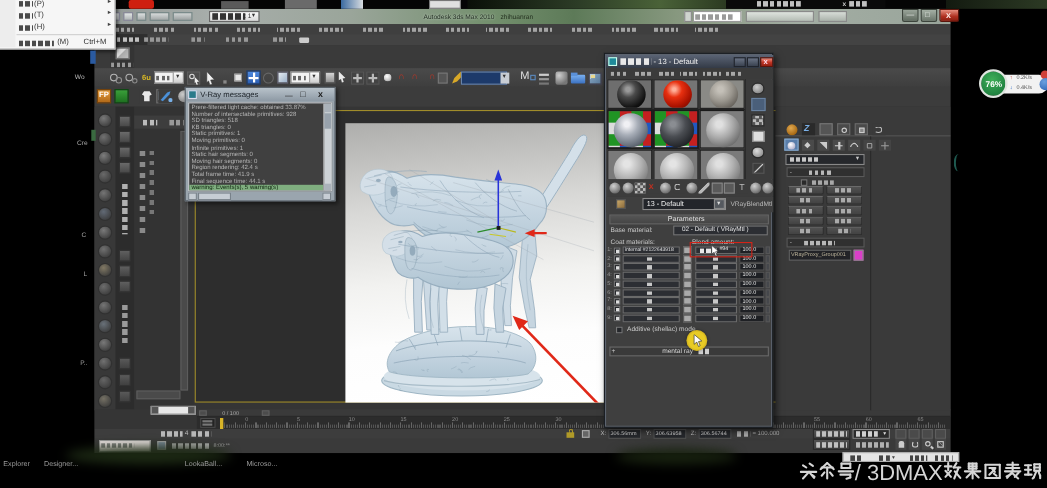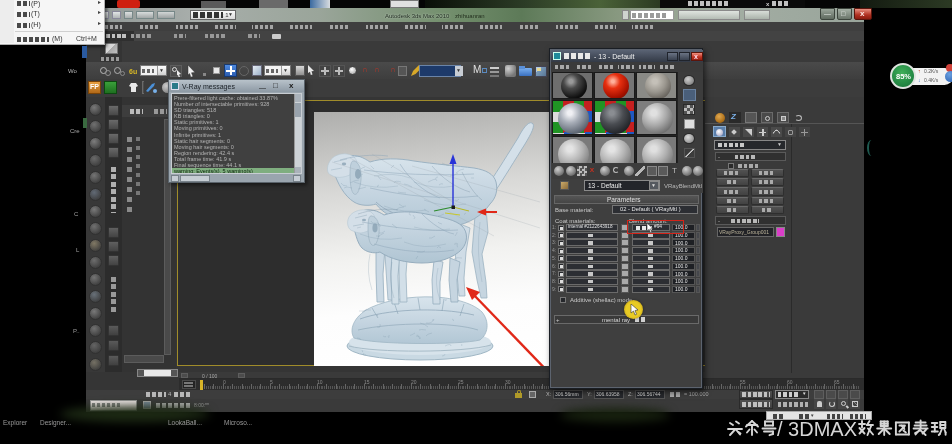--- a/index.html
+++ b/index.html
@@ -921,21 +921,21 @@
   <div class="zh" style="left:6px;top:2px;width:10px;height:4.5px;--c:#444;--w:4px;"></div>
   <div class="zh" style="left:32px;top:2px;width:10px;height:4.5px;--c:#444;--w:4px;"></div>
   <div class="txt" style="left:43px;top:2px;font-size:4.5px;color:#444;">▼</div>
   <div class="zh" style="left:60px;top:2px;width:16px;height:4.5px;--c:#444;--w:3px;"></div>
   <div class="zh" style="left:83px;top:2px;width:16px;height:4.5px;--c:#444;--w:3px;"></div>
 </div>
 
 <div id="badge" style="left:899px;top:68px;width:54px;height:17px;background:#f2f2f2;border-radius:9px;box-shadow:0 1px 2px rgba(0,0,0,.5);"></div>
 <div style="left:890px;top:63px;width:26px;height:26px;border-radius:50%;background:radial-gradient(circle at 45% 35%,#3fae58,#238743 65%,#1a7034);border:2px solid #dfe4df;"></div>
     <div style="left:946px;top:64px;width:8px;height:8px;border-radius:50%;background:#d04038;"></div>
-<div class="txt" style="left:896px;top:73px;font-size:7.5px;color:#fff;font-weight:bold;">85%</div>
+<div class="txt" style="left:896px;top:73px;font-size:7.5px;color:#fff;font-weight:bold;">76%</div>
 <div class="txt" style="left:918px;top:69px;font-size:5px;color:#c03020;">↑</div>
 <div class="txt" style="left:924px;top:69px;font-size:5px;color:#555;">0.2K/s</div>
 <div class="txt" style="left:918px;top:78px;font-size:5px;color:#2060c0;">↓</div>
 <div class="txt" style="left:924px;top:78px;font-size:5px;color:#555;">0.4K/s</div>
 <div style="left:945px;top:71px;width:11px;height:11px;border-radius:50%;background:radial-gradient(circle at 40% 30%,#6aa0e0,#2a60b0);"></div>
     <div style="left:867px;top:140px;width:9px;height:16px;border-radius:50%;border-left:2px solid #1e5a50;"></div>
 
 <div class="txt" style="left:68px;top:68px;font-size:6px;color:#b8b8b8;">Wo</div>
 <div class="txt" style="left:70px;top:128px;font-size:6px;color:#a8a8a8;">Cre</div>
 <div class="txt" style="left:74px;top:211px;font-size:6px;color:#a0a0a0;">C</div>

